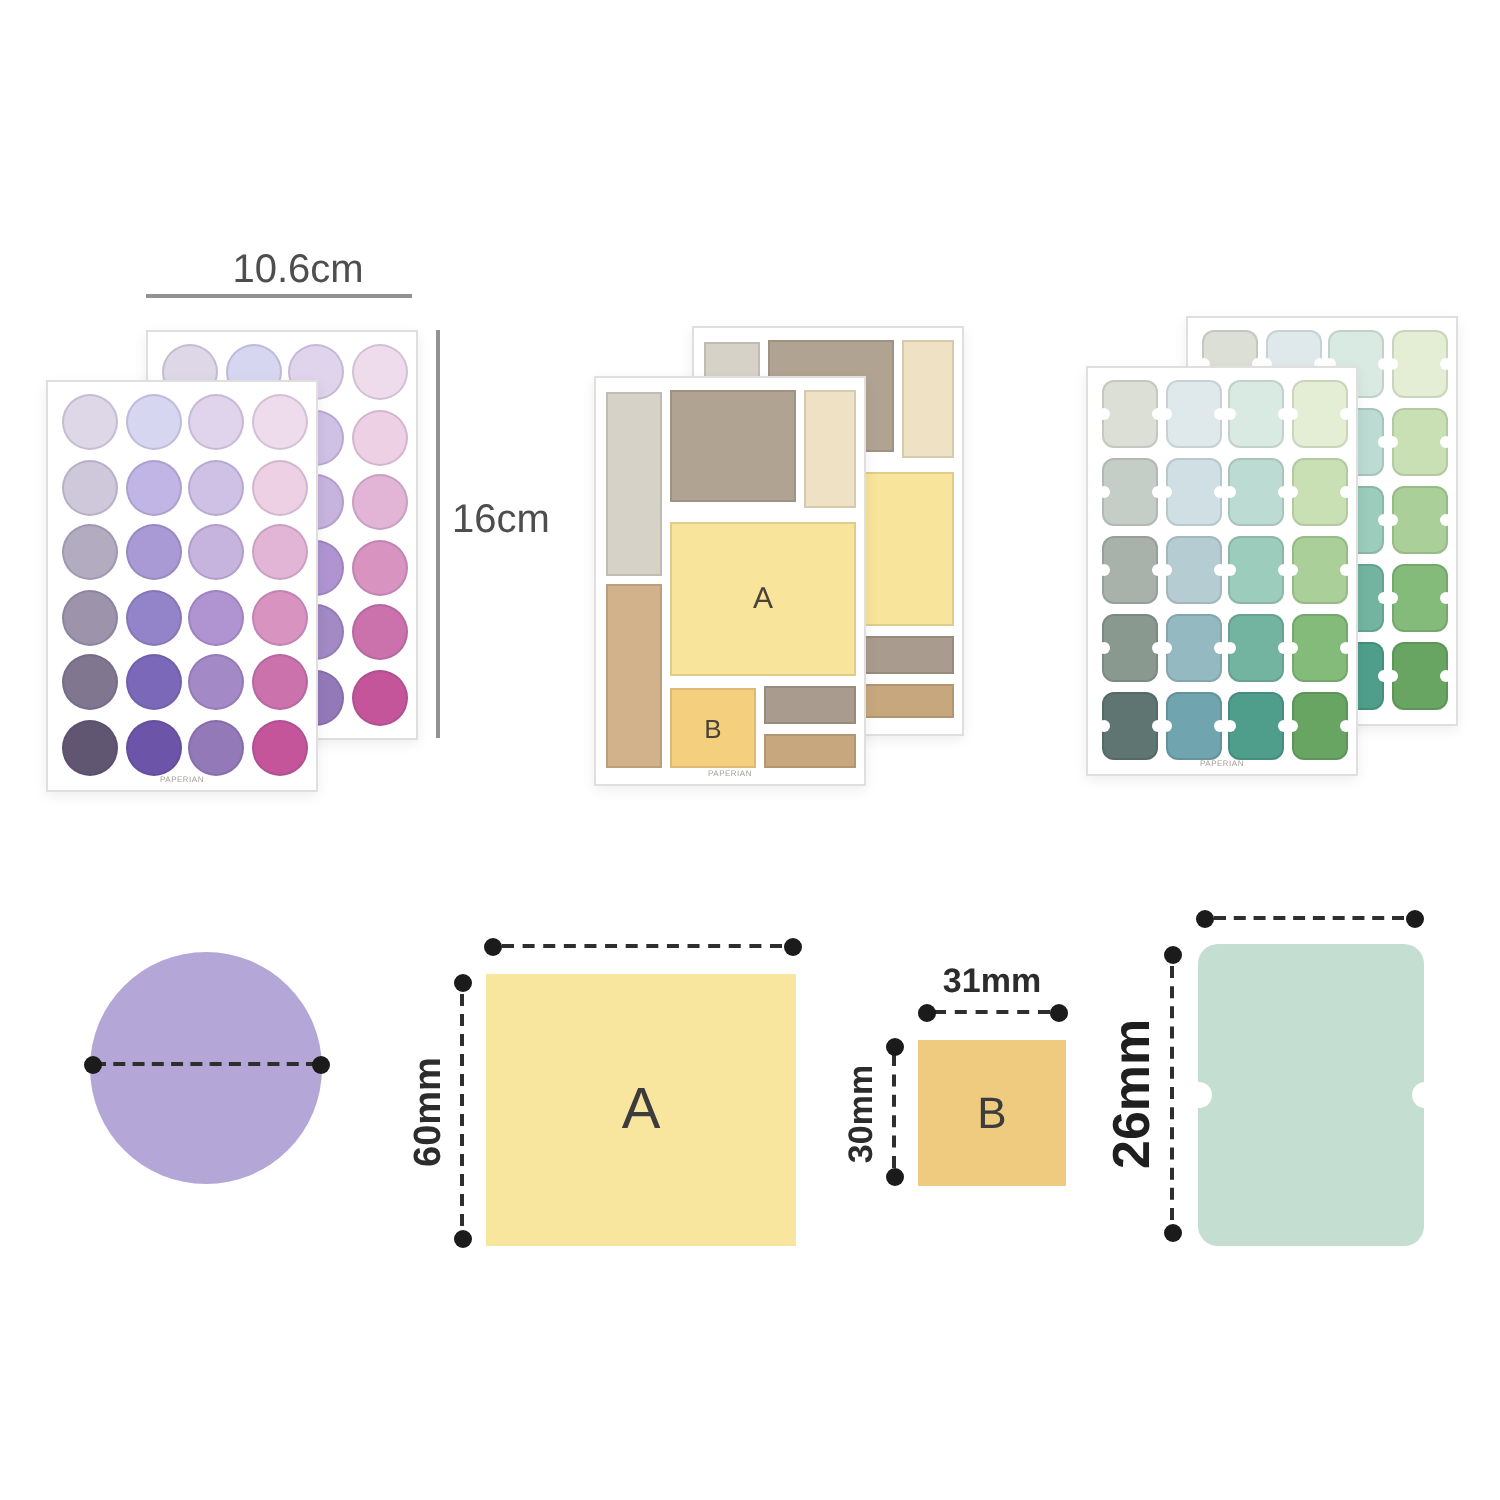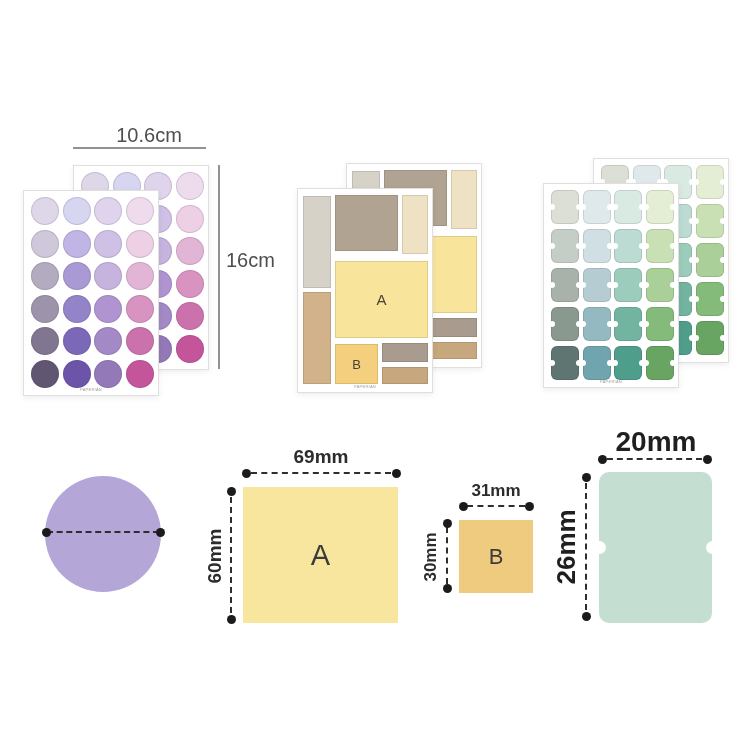--- a/index.html
+++ b/index.html
@@ -330,42 +330,40 @@
     </div>
 
   <div class="shape-circle" style="left: 45px; top: 476px; width: 116px; height: 116px; background: rgb(181, 166, 216);"></div>
   <div class="dash-h" style="left:47px;top:531px;width:112px;"></div>
   <div class="enddot" style="left:42px;top:528px;"></div>
   <div class="enddot" style="left:156px;top:528px;"></div>
 
   <div class="shape-rect" style="left: 243px; top: 487px; width: 155px; height: 136px; background: rgb(249, 230, 158);">
     <span class="shape-letter" style="font-size:29px;">A</span>
   </div>
-  <div class="dim" style="left:261px;top:446px;width:120px;font-size:19px;">69mm</div>
   <div class="dash-h" style="left:251px;top:472px;width:140px;"></div>
   <div class="enddot" style="left:242px;top:469px;"></div>
   <div class="enddot" style="left:392px;top:469px;"></div>
   <div class="dash-v" style="left:230px;top:497px;height:116px;"></div>
   <div class="enddot" style="left:227px;top:487px;"></div>
   <div class="enddot" style="left:227px;top:615px;"></div>
   <div class="dim rot" style="left:184px;top:545px;width:62px;font-size:19px;">60mm</div>
 
   <div class="shape-rect" style="left: 459px; top: 520px; width: 74px; height: 73px; background: rgb(239, 203, 127);">
     <span class="shape-letter" style="font-size:22px;">B</span>
   </div>
   <div class="dim" style="left:456px;top:481px;width:80px;font-size:17px;">31mm</div>
   <div class="dash-h" style="left:467px;top:505px;width:58px;"></div>
   <div class="enddot" style="left:459px;top:502px;"></div>
   <div class="enddot" style="left:525px;top:502px;"></div>
   <div class="dash-v" style="left:446px;top:527px;height:57px;"></div>
   <div class="enddot" style="left:443px;top:519px;"></div>
   <div class="enddot" style="left:443px;top:584px;"></div>
   <div class="dim rot" style="left:403px;top:547px;width:56px;font-size:17px;">30mm</div>
 
-  <div class="dim-bold" style="left:596px;top:426px;width:120px;font-size:28px;">20mm</div>
   <div class="dash-h" style="left:607px;top:458px;width:95px;"></div>
   <div class="enddot" style="left:598px;top:455px;"></div>
   <div class="enddot" style="left:703px;top:455px;"></div>
   <div class="shape-tab" style="left: 599px; top: 472px; width: 113px; height: 151px; background: rgb(197, 222, 210);">
     <span class="bignotch bn-l"></span>
     <span class="bignotch bn-r"></span>
   </div>
   <div class="dash-v" style="left:585px;top:483px;height:127px;"></div>
   <div class="enddot" style="left:582px;top:473px;"></div>
   <div class="enddot" style="left:582px;top:612px;"></div>

